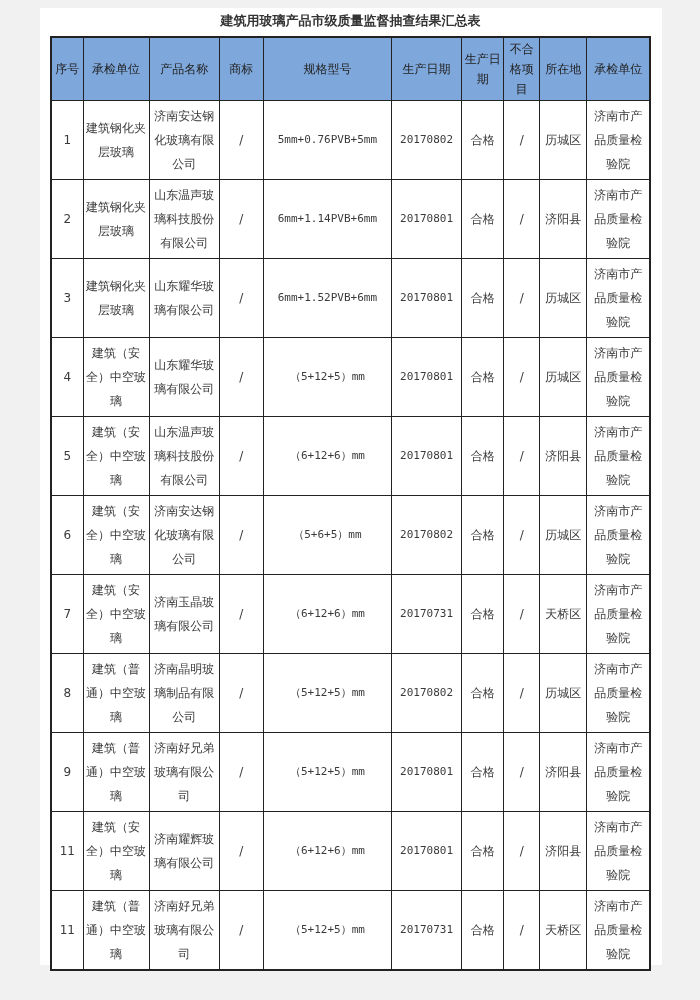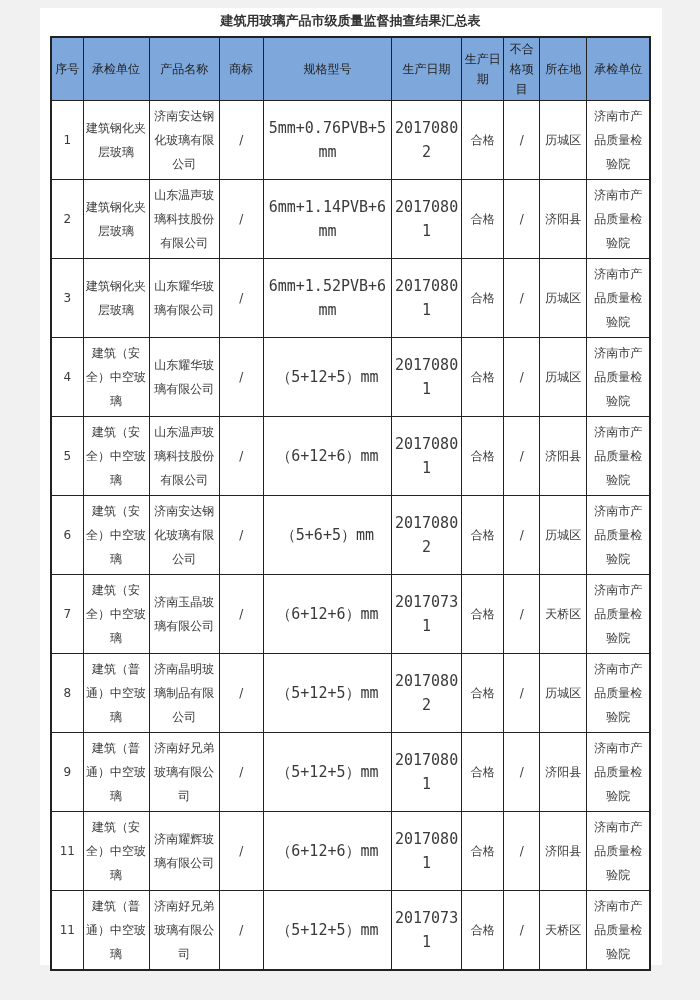--- a/index.html
+++ b/index.html
@@ -56,21 +56,21 @@
   }
   table.report td {
     background: #ffffff;
     font-size: 12px;
     line-height: 24px;
     padding: 3px 2px;
     color: #3a3a3a;
   }
   table.report td.num {
     font-family: "DejaVu Sans Mono", "Liberation Mono", monospace;
-    font-size: 15px;
+    font-size: 11px;
   }
   
   col.c0 { width: 32px; }
   col.c1 { width: 66px; }
   col.c2 { width: 70px; }
   col.c3 { width: 44px; }
   col.c4 { width: 128px; }
   col.c5 { width: 70px; }
   col.c6 { width: 42px; }
   col.c7 { width: 36px; }

